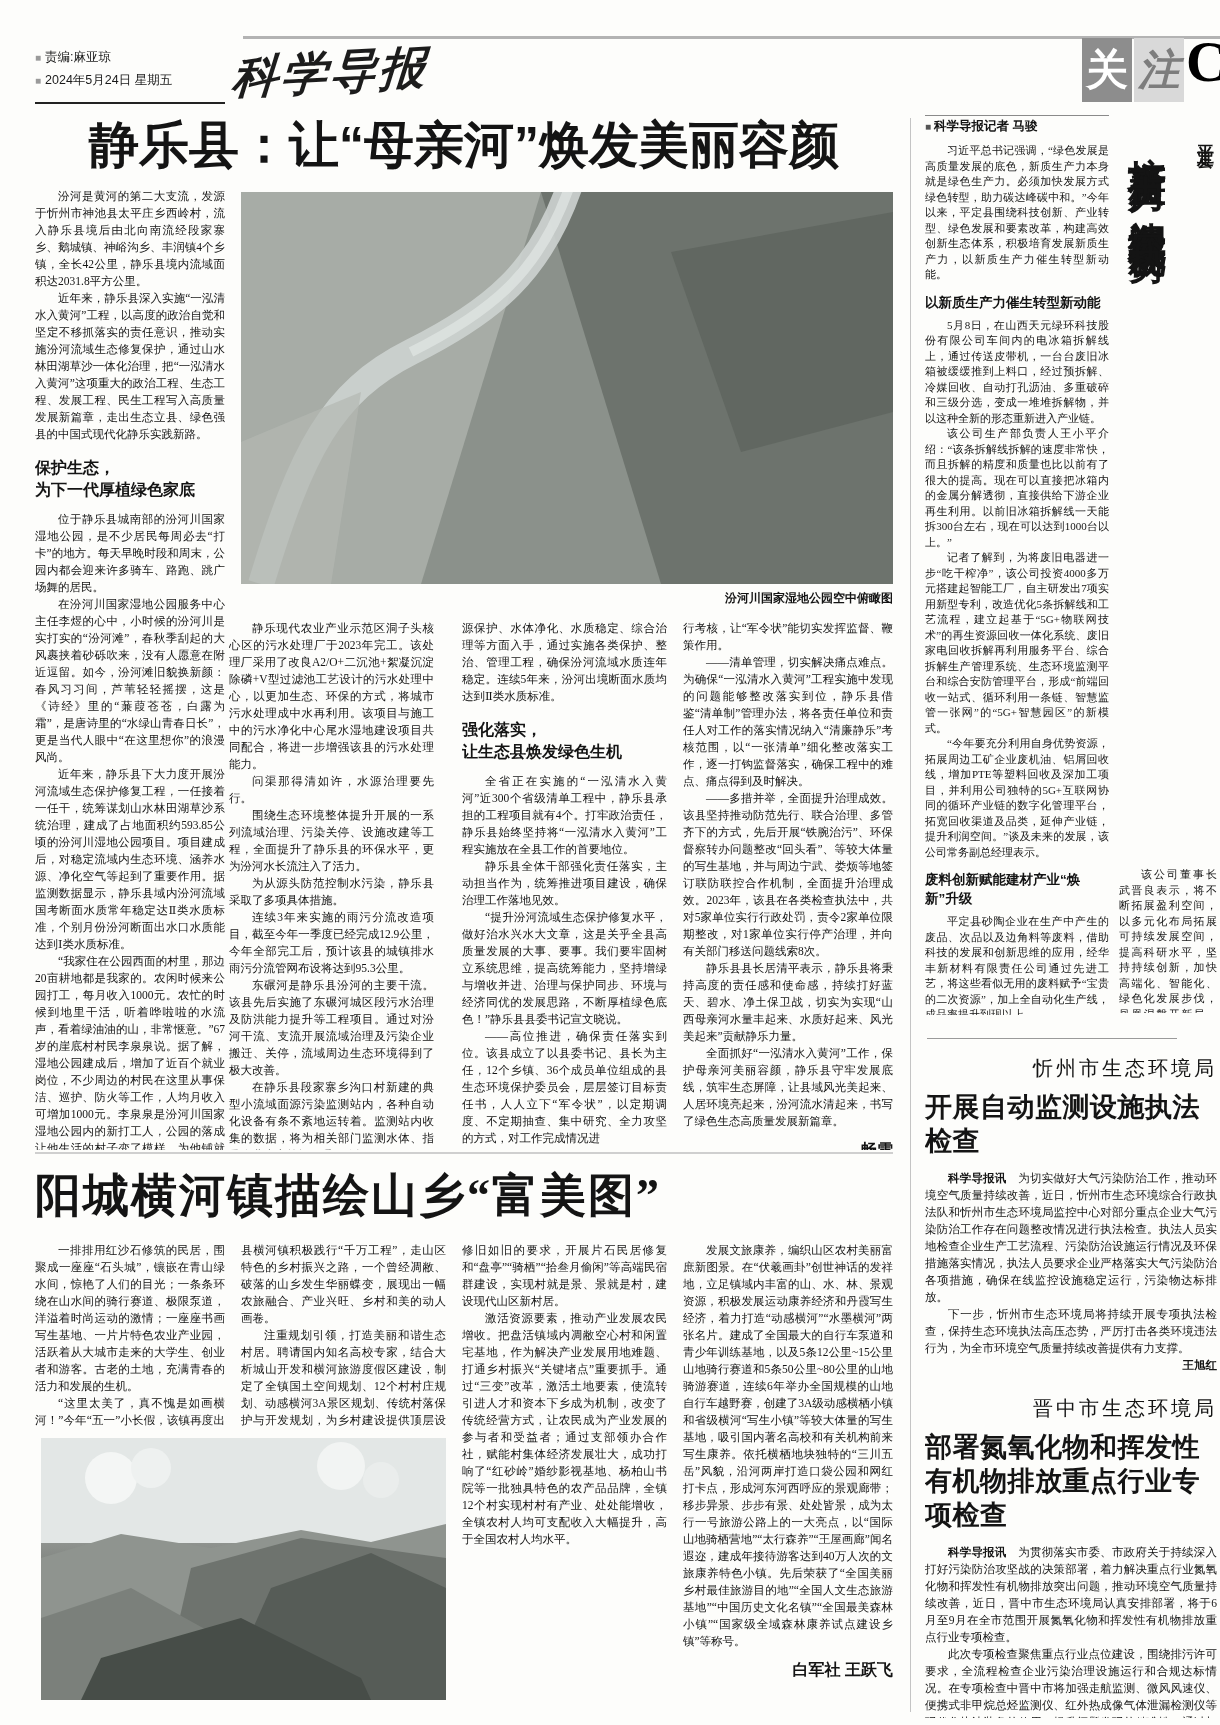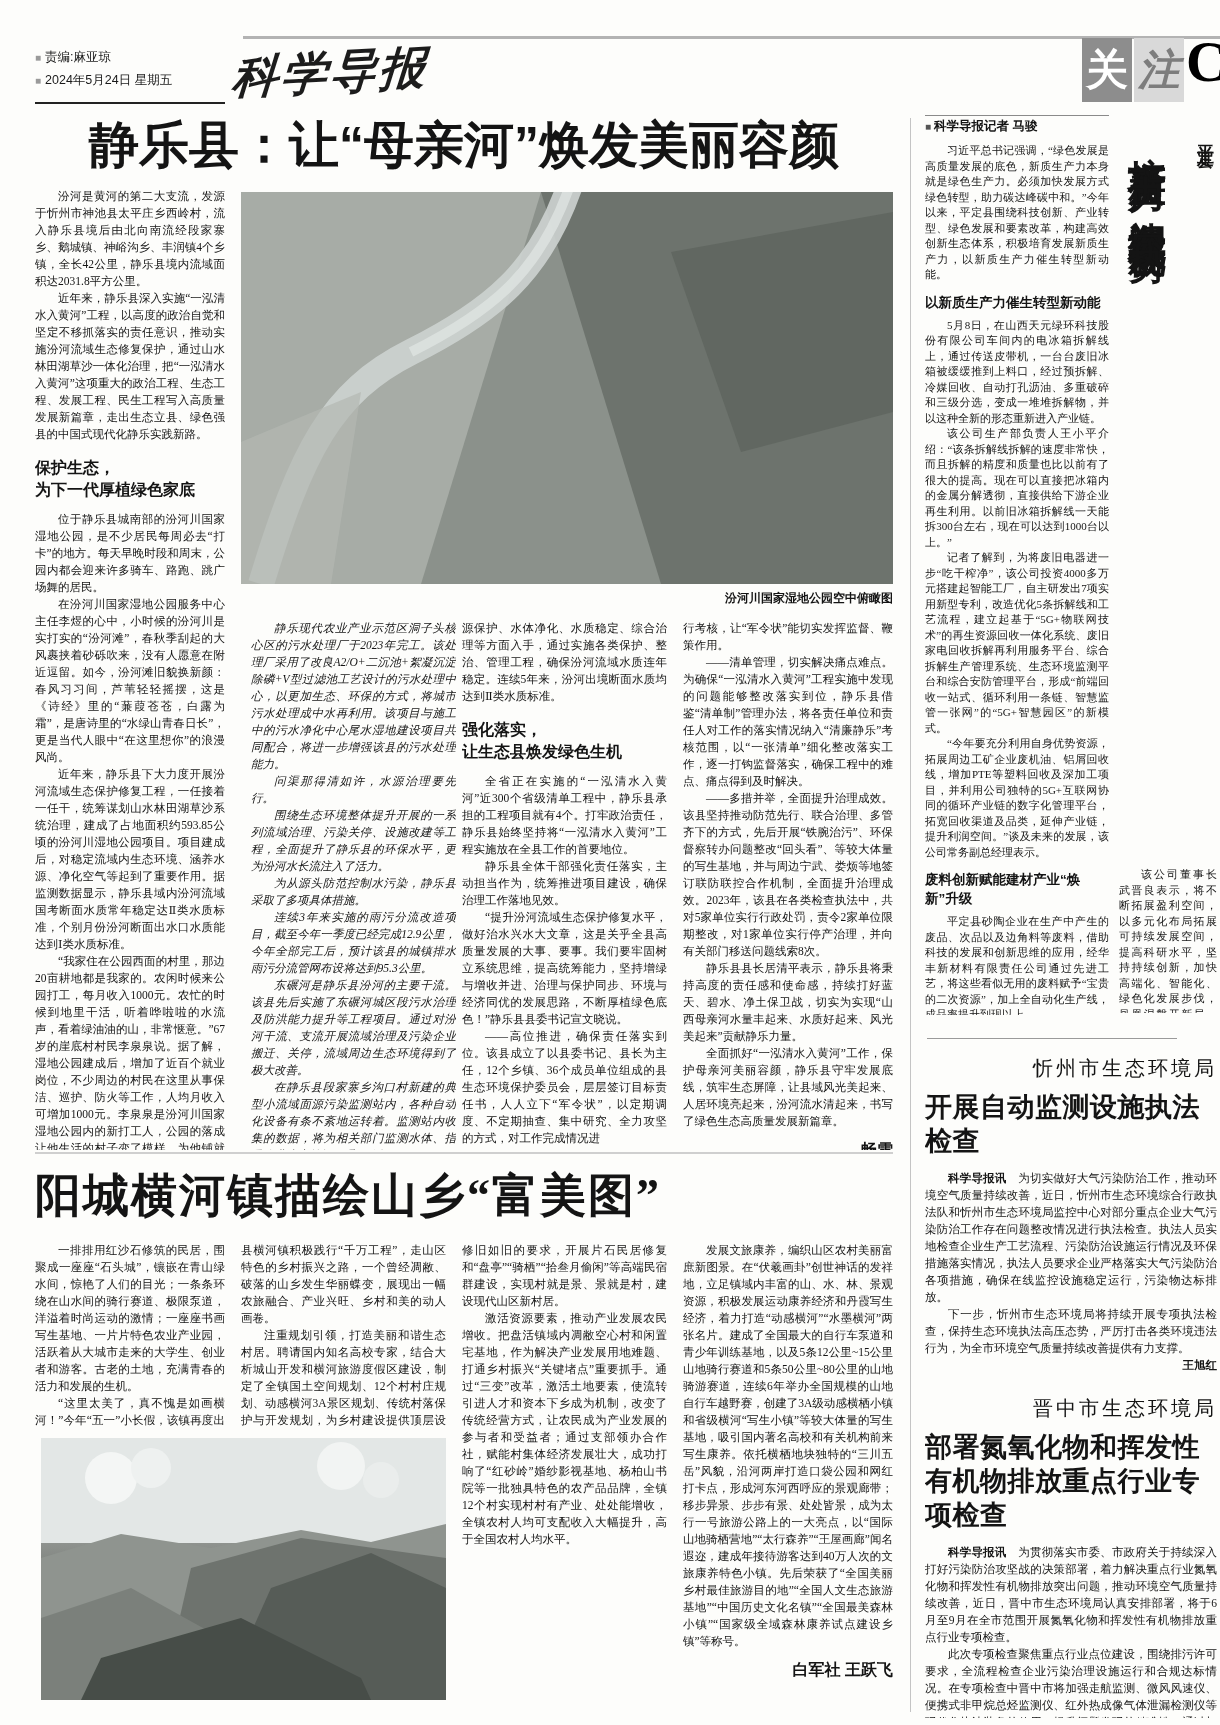--- a/index.html
+++ b/index.html
@@ -28,21 +28,21 @@
   .main{position:absolute;left:35px;top:112px;width:858px;height:1042px;overflow:hidden;}
   .main-headline{font-family:"Liberation Sans","DejaVu Sans",sans-serif;font-weight:800;font-size:50px;
                  line-height:66px;text-align:center;letter-spacing:0px;white-space:nowrap;}
   .main-body{position:relative;margin-top:10px;height:962px;}
   .mcol1{position:absolute;left:0;top:0;width:190px;height:962px;overflow:hidden;}
   .photo-main{position:absolute;left:206px;top:4px;width:652px;height:392px;overflow:hidden;
       background:linear-gradient(115deg,#c2c6c1 0%,#a8ada7 25%,#8d938d 50%,#767c76 75%,#646a65 100%);}
   .caption{position:absolute;left:206px;top:402px;width:652px;text-align:right;font-size:12px;
            font-family:"Liberation Sans","DejaVu Sans",sans-serif;font-weight:600;}
   .mcol{position:absolute;top:432px;height:530px;overflow:hidden;}
-  .mcol2{left:216px;width:205px;font-style:italic;}
+  .mcol2{left:194px;width:205px;}
   .mcol3{left:427px;width:205px;}
   .mcol4{left:648px;width:210px;}
   
   .vrule{position:absolute;left:910px;top:118px;width:1px;height:1594px;background:#c4c4c4;}
   .side{position:absolute;left:925px;top:115px;width:292px;height:900px;overflow:hidden;}
   .side-col{position:absolute;left:0;top:0;width:184px;height:900px;overflow:hidden;border-top:1px solid #8a8a8a;}
   .side .p{font-size:11px;line-height:15.5px;}
   .side .sub{font-size:13.5px;line-height:19px;margin:10px 0 6px 0;}
   .reporter{font-family:"Liberation Sans","DejaVu Sans",sans-serif;font-weight:700;font-size:12.5px;margin:2px 0 8px 0;}
   .reporter .sq{color:#555;font-size:10px;margin-right:3px;}

